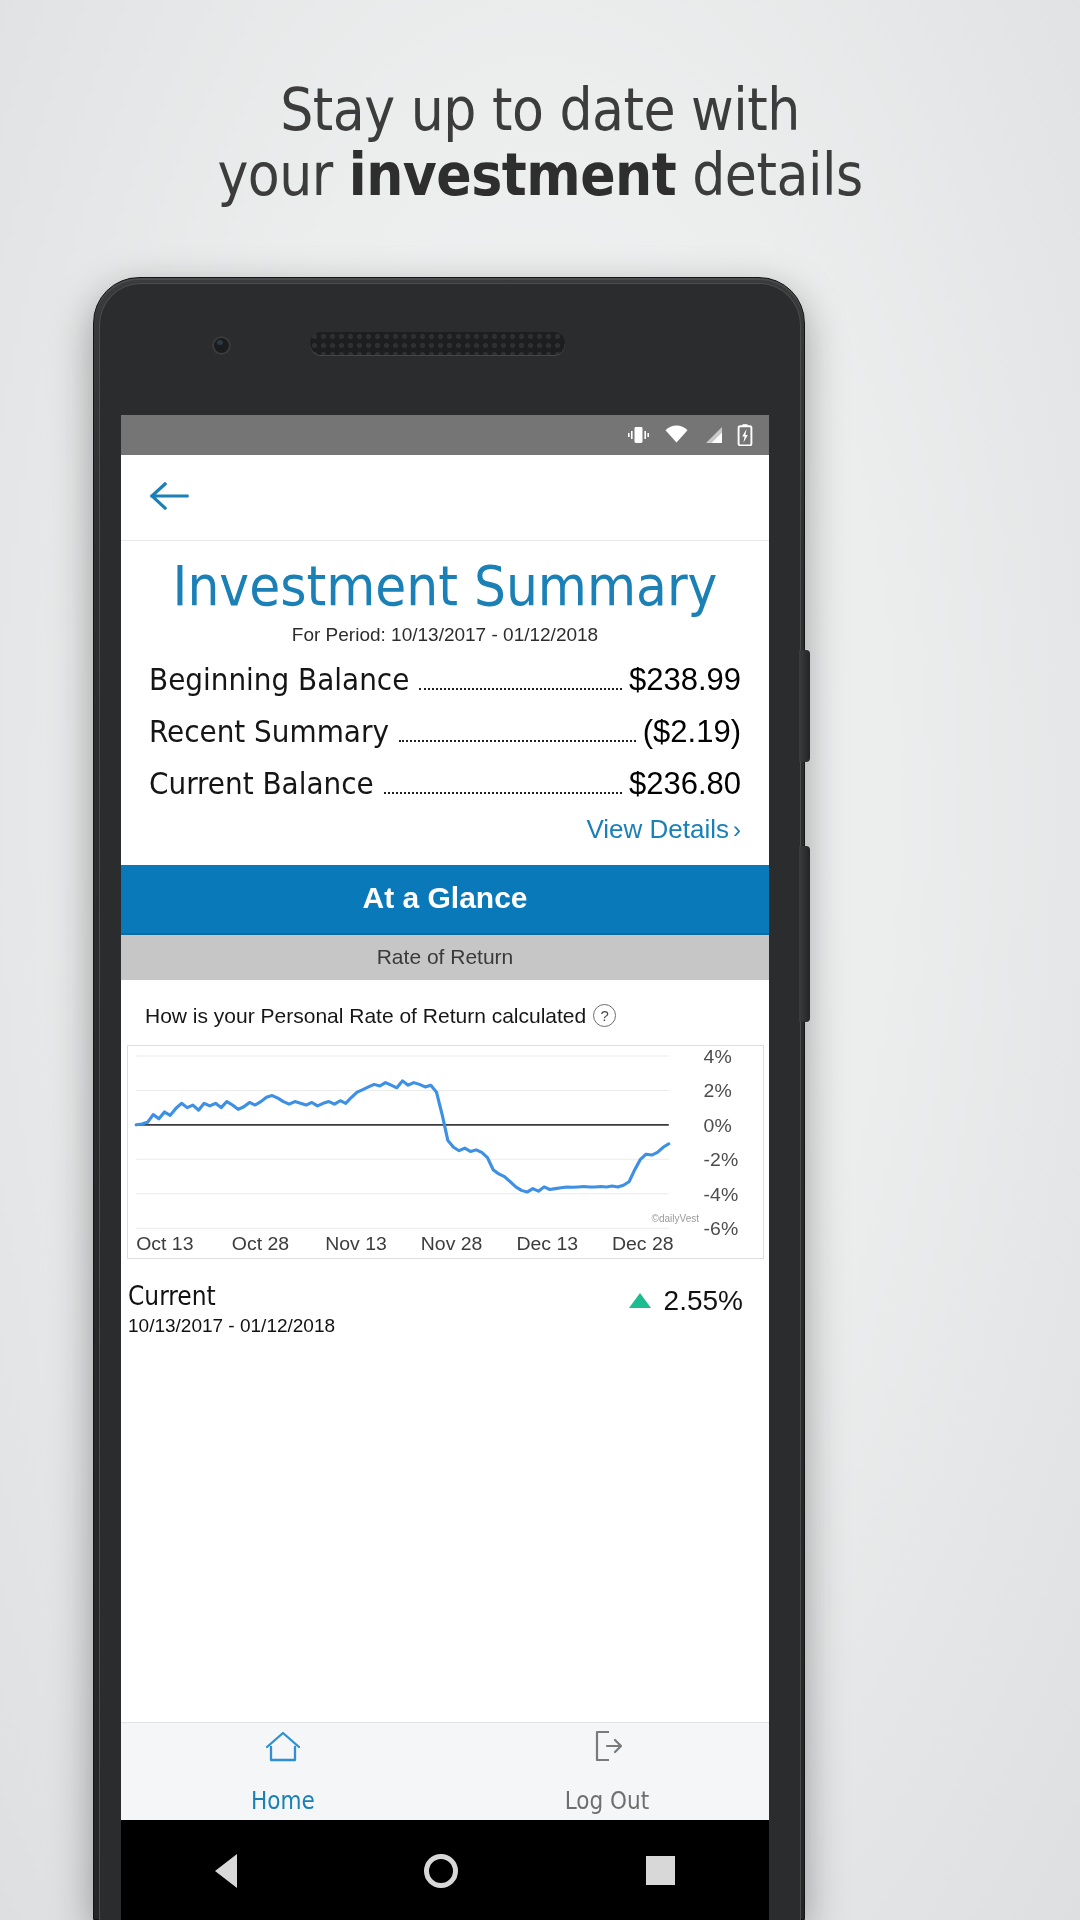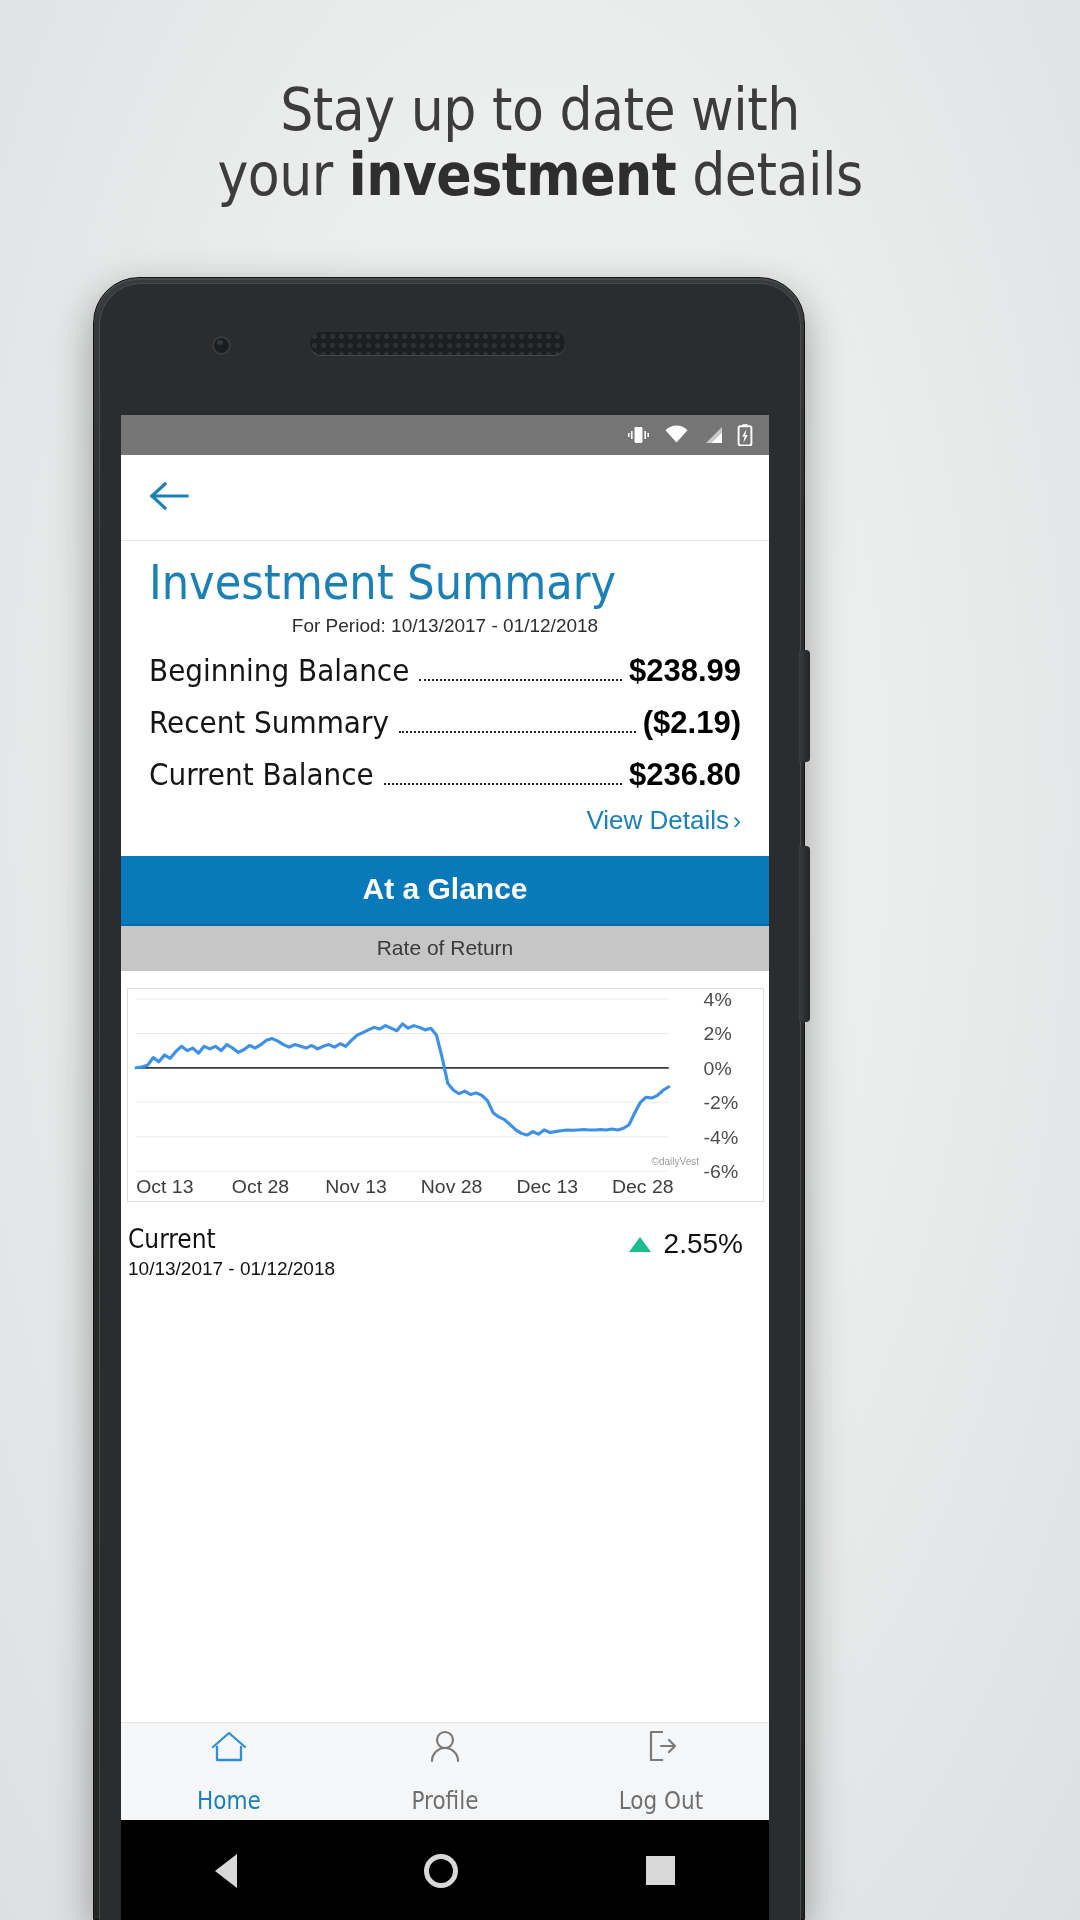--- a/index.html
+++ b/index.html
@@ -47,28 +47,28 @@
   }
   
   #statusbar{height:40px;background:#757575;display:flex;align-items:center;justify-content:flex-end;padding-right:16px;gap:13px;}
   #statusbar svg{display:block;}
 
   
   #appbar{height:86px;background:#fff;display:flex;align-items:center;padding-left:28px;border-bottom:1px solid #e8e8e8;}
 
   
   #summary{padding:16px 28px 4px;}
-  #sum-title{text-align:left;color:#1a80b6;font-size:48px;line-height:1.05;
+  #sum-title{text-align:center;color:#1a80b6;font-size:56px;line-height:1.05;
     font-family:"DejaVu Sans Condensed","Liberation Sans",sans-serif;font-stretch:condensed;font-weight:400;}
   #sum-period{text-align:center;color:#2d2d2d;font-size:19px;margin-top:8px;}
   .row{display:flex;align-items:baseline;margin-top:15px;}
   .row .lbl{font-size:31px;color:#151515;white-space:nowrap;
     font-family:"DejaVu Sans Condensed","Liberation Sans",sans-serif;font-stretch:condensed;}
   .row .dots{flex:1;border-bottom:2px dotted #202020;margin:0 7px 8px 10px;height:1px;}
-  .row .val{font-size:31px;font-weight:bold;color:#000;white-space:nowrap;}
+  .row .val{font-size:31px;font-weight:normal;color:#000;white-space:nowrap;}
   #view-details{text-align:right;margin-top:12px;color:#1a80b6;font-size:26px;}
   #view-details .chev{font-size:24px;margin-left:4px;}
 
   
   #glance{background:#0a79b9;color:#fff;text-align:center;font-weight:bold;font-size:30px;
     padding:16px 0 18px;margin-top:16px;border-bottom:2px solid #0a6ca4;}
   #ror{background:#c6c6c6;color:#3a3a3a;text-align:center;font-size:21px;padding:10px 0 11px;}
 
   
   #question{padding:24px 24px 0;font-size:21px;color:#161616;display:flex;align-items:center;gap:7px;}
@@ -185,20 +185,24 @@
       </div>
 
       <div id="view-details">
         <span>View Details</span><span class="chev">›</span>
       </div>
     </div>
 
     <div id="glance">At a Glance</div>
     <div id="ror">Rate of Return</div>
 
+    <div id="question">
+      <span>How is your Personal Rate of Return calculated</span>
+      <span class="qmark">?</span>
+    </div>
 
     <div id="chartbox">
       <svg viewBox="0 0 620 214" preserveAspectRatio="none">
         <g id="gridlines">
             <line x1="8" x2="528" y1="10" y2="10" stroke="#ebebeb" stroke-width="1"></line>
             <line x1="8" x2="528" y1="44.800000000000004" y2="44.800000000000004" stroke="#ebebeb" stroke-width="1"></line>
             <line x1="8" x2="528" y1="114.39999999999999" y2="114.39999999999999" stroke="#ebebeb" stroke-width="1"></line>
             <line x1="8" x2="528" y1="149.20000000000002" y2="149.20000000000002" stroke="#ebebeb" stroke-width="1"></line>
             <line x1="8" x2="528" y1="184" y2="184" stroke="#ebebeb" stroke-width="1"></line>
           </g>
@@ -240,29 +244,20 @@
         <span>
           <svg width="40" height="34" viewBox="0 0 40 34">
               <path d="M4 18 L20 4 L36 18 M8 18 L8 31 M32 18 L32 31 M8 31 L32 31" stroke="#2f8fd0" stroke-width="2.3" fill="none" stroke-linecap="round" stroke-linejoin="round"></path>
             </svg>
         </span>
         <span class="lab">Home</span>
       </div>
       <div class="nav">
         <span>
           <svg width="40" height="34" viewBox="0 0 40 34">
-              <circle cx="20" cy="11" r="8" stroke="#7a7a7a" stroke-width="2.2" fill="none"></circle>
-              <path d="M7 32 a13 13 0 0 1 26 0" stroke="#7a7a7a" stroke-width="2.2" fill="none" stroke-linecap="round"></path>
-            </svg>
-        </span>
-        <span class="lab">Profile</span>
-      </div>
-      <div class="nav">
-        <span>
-          <svg width="40" height="34" viewBox="0 0 40 34">
               <path d="M22 3 L10 3 L10 31 L22 31" stroke="#7a7a7a" stroke-width="2.2" fill="none" stroke-linejoin="round"></path>
               <path d="M20 17 L34 17 M28 11 L34 17 L28 23" stroke="#7a7a7a" stroke-width="2.2" fill="none" stroke-linecap="round" stroke-linejoin="round"></path>
             </svg>
         </span>
         <span class="lab">Log Out</span>
       </div>
     </div>
   </div>
 
   <div id="androidnav">

